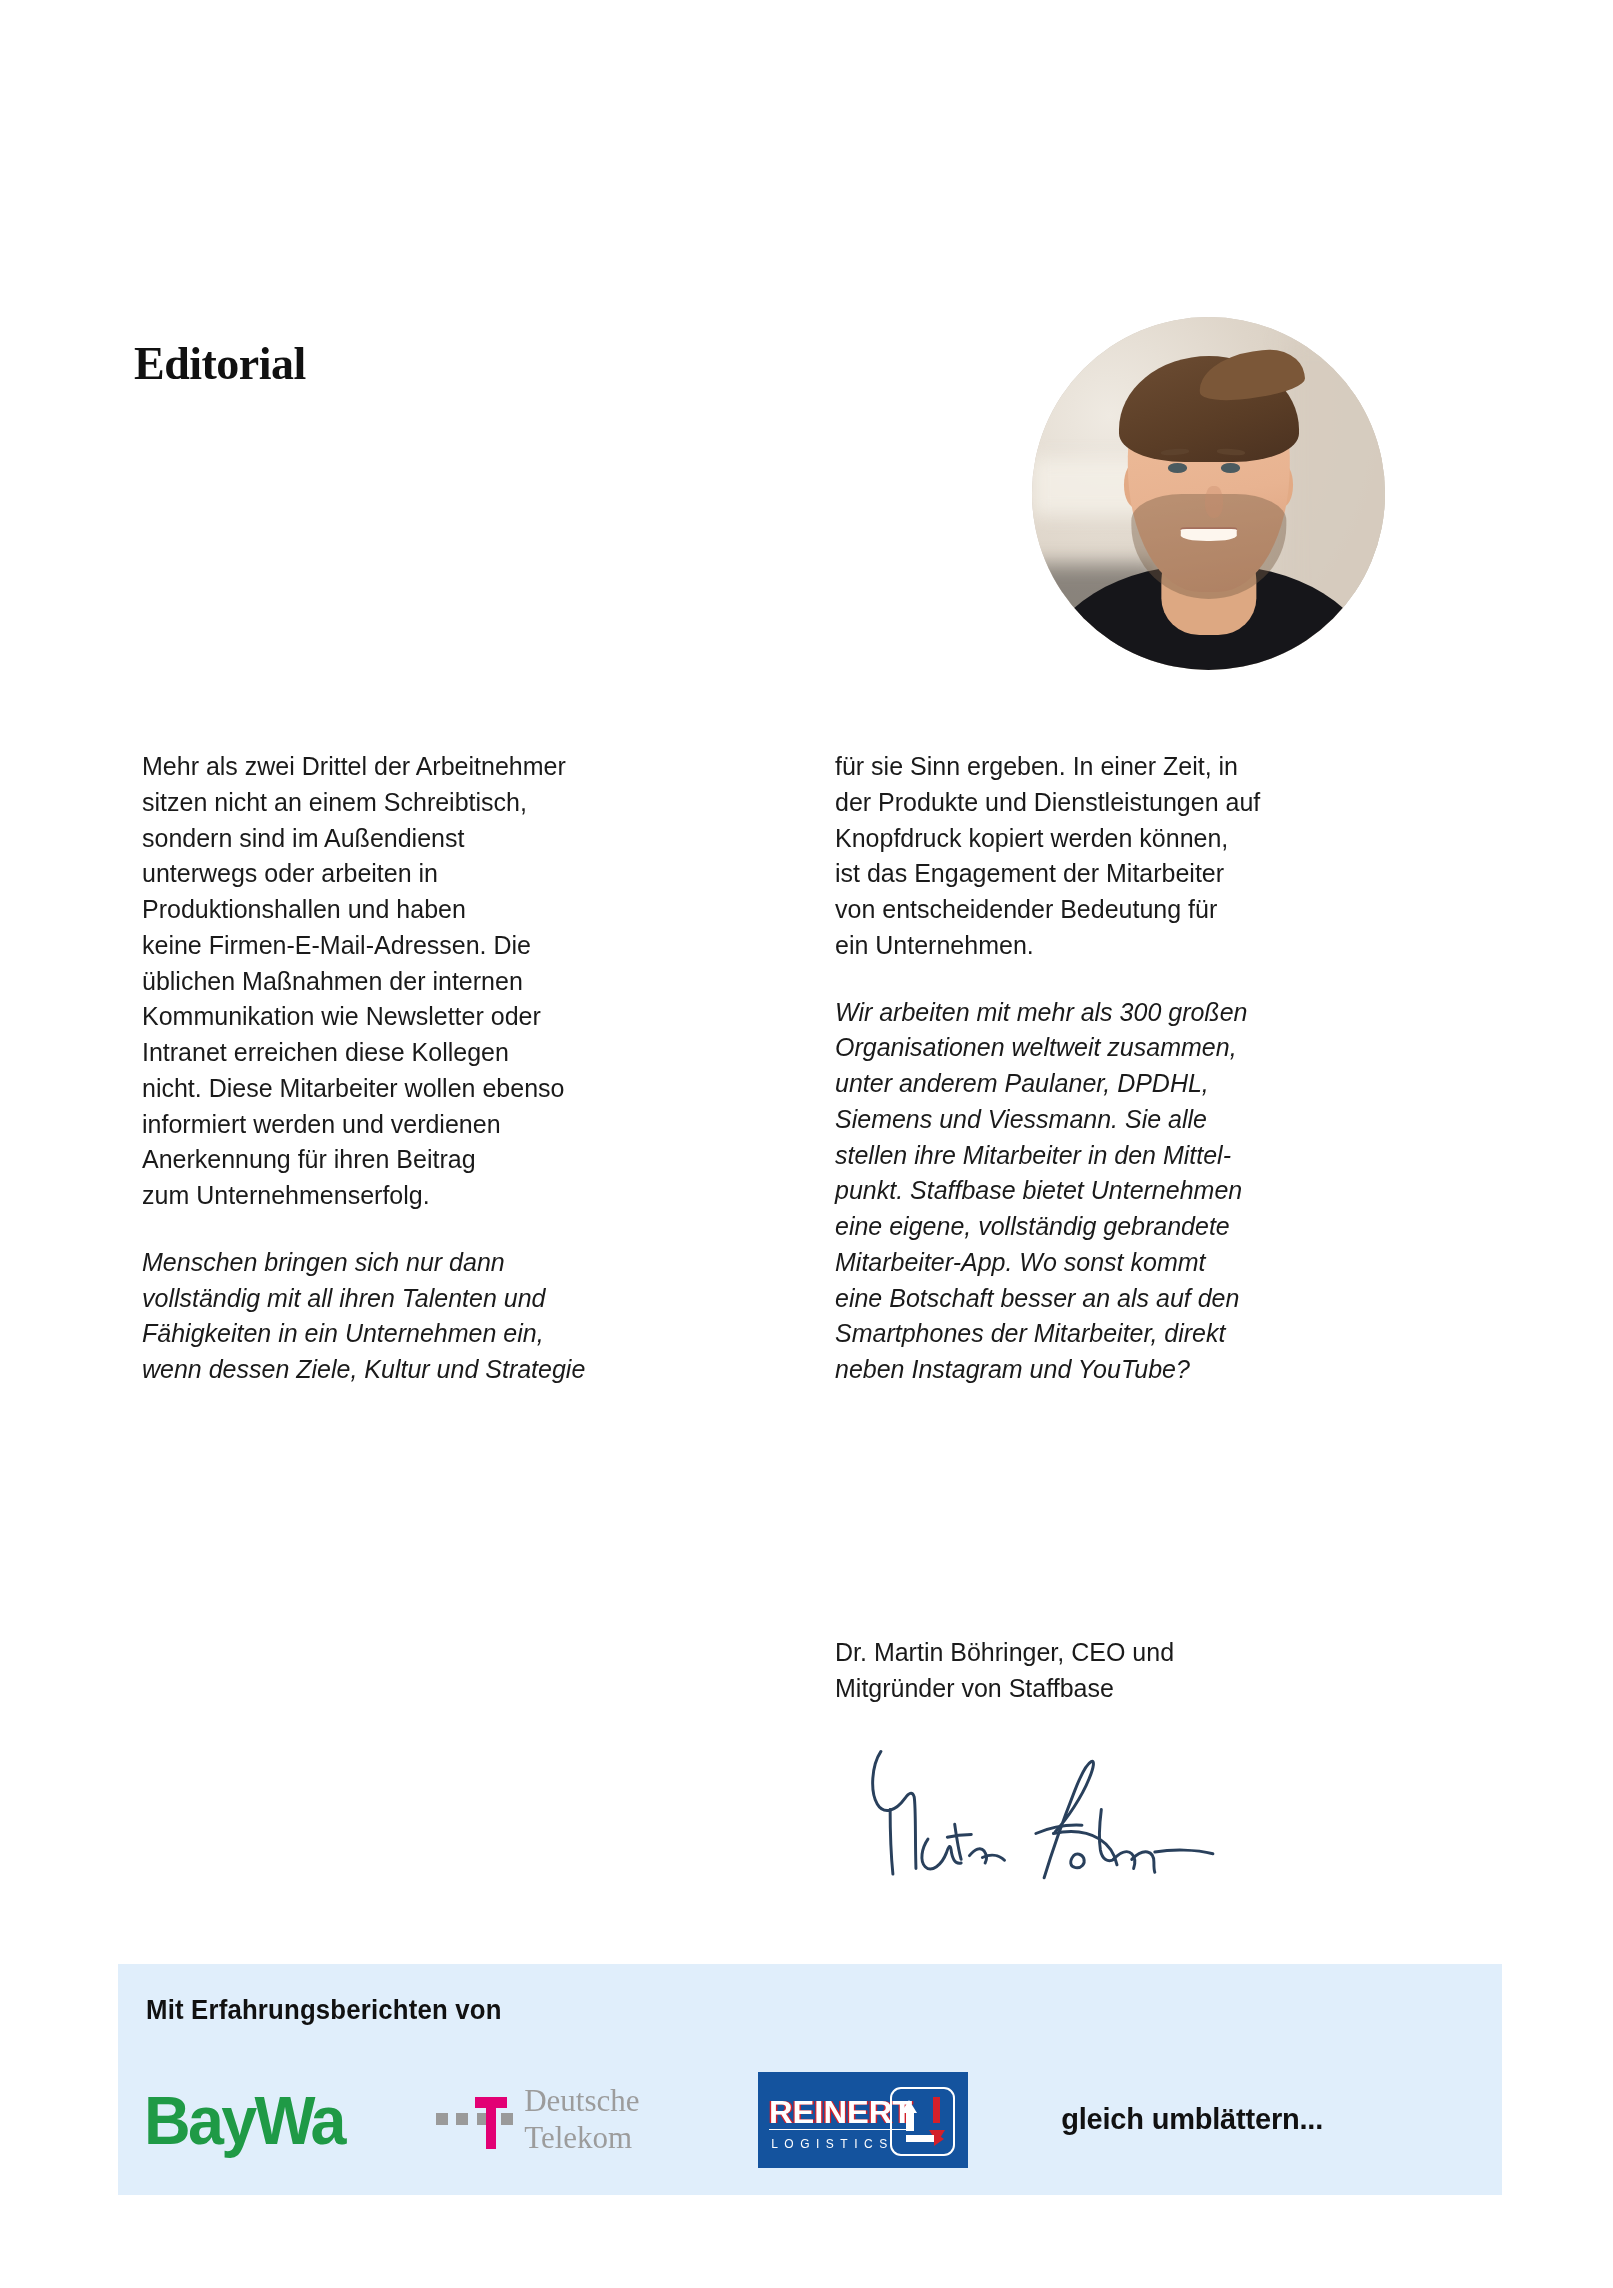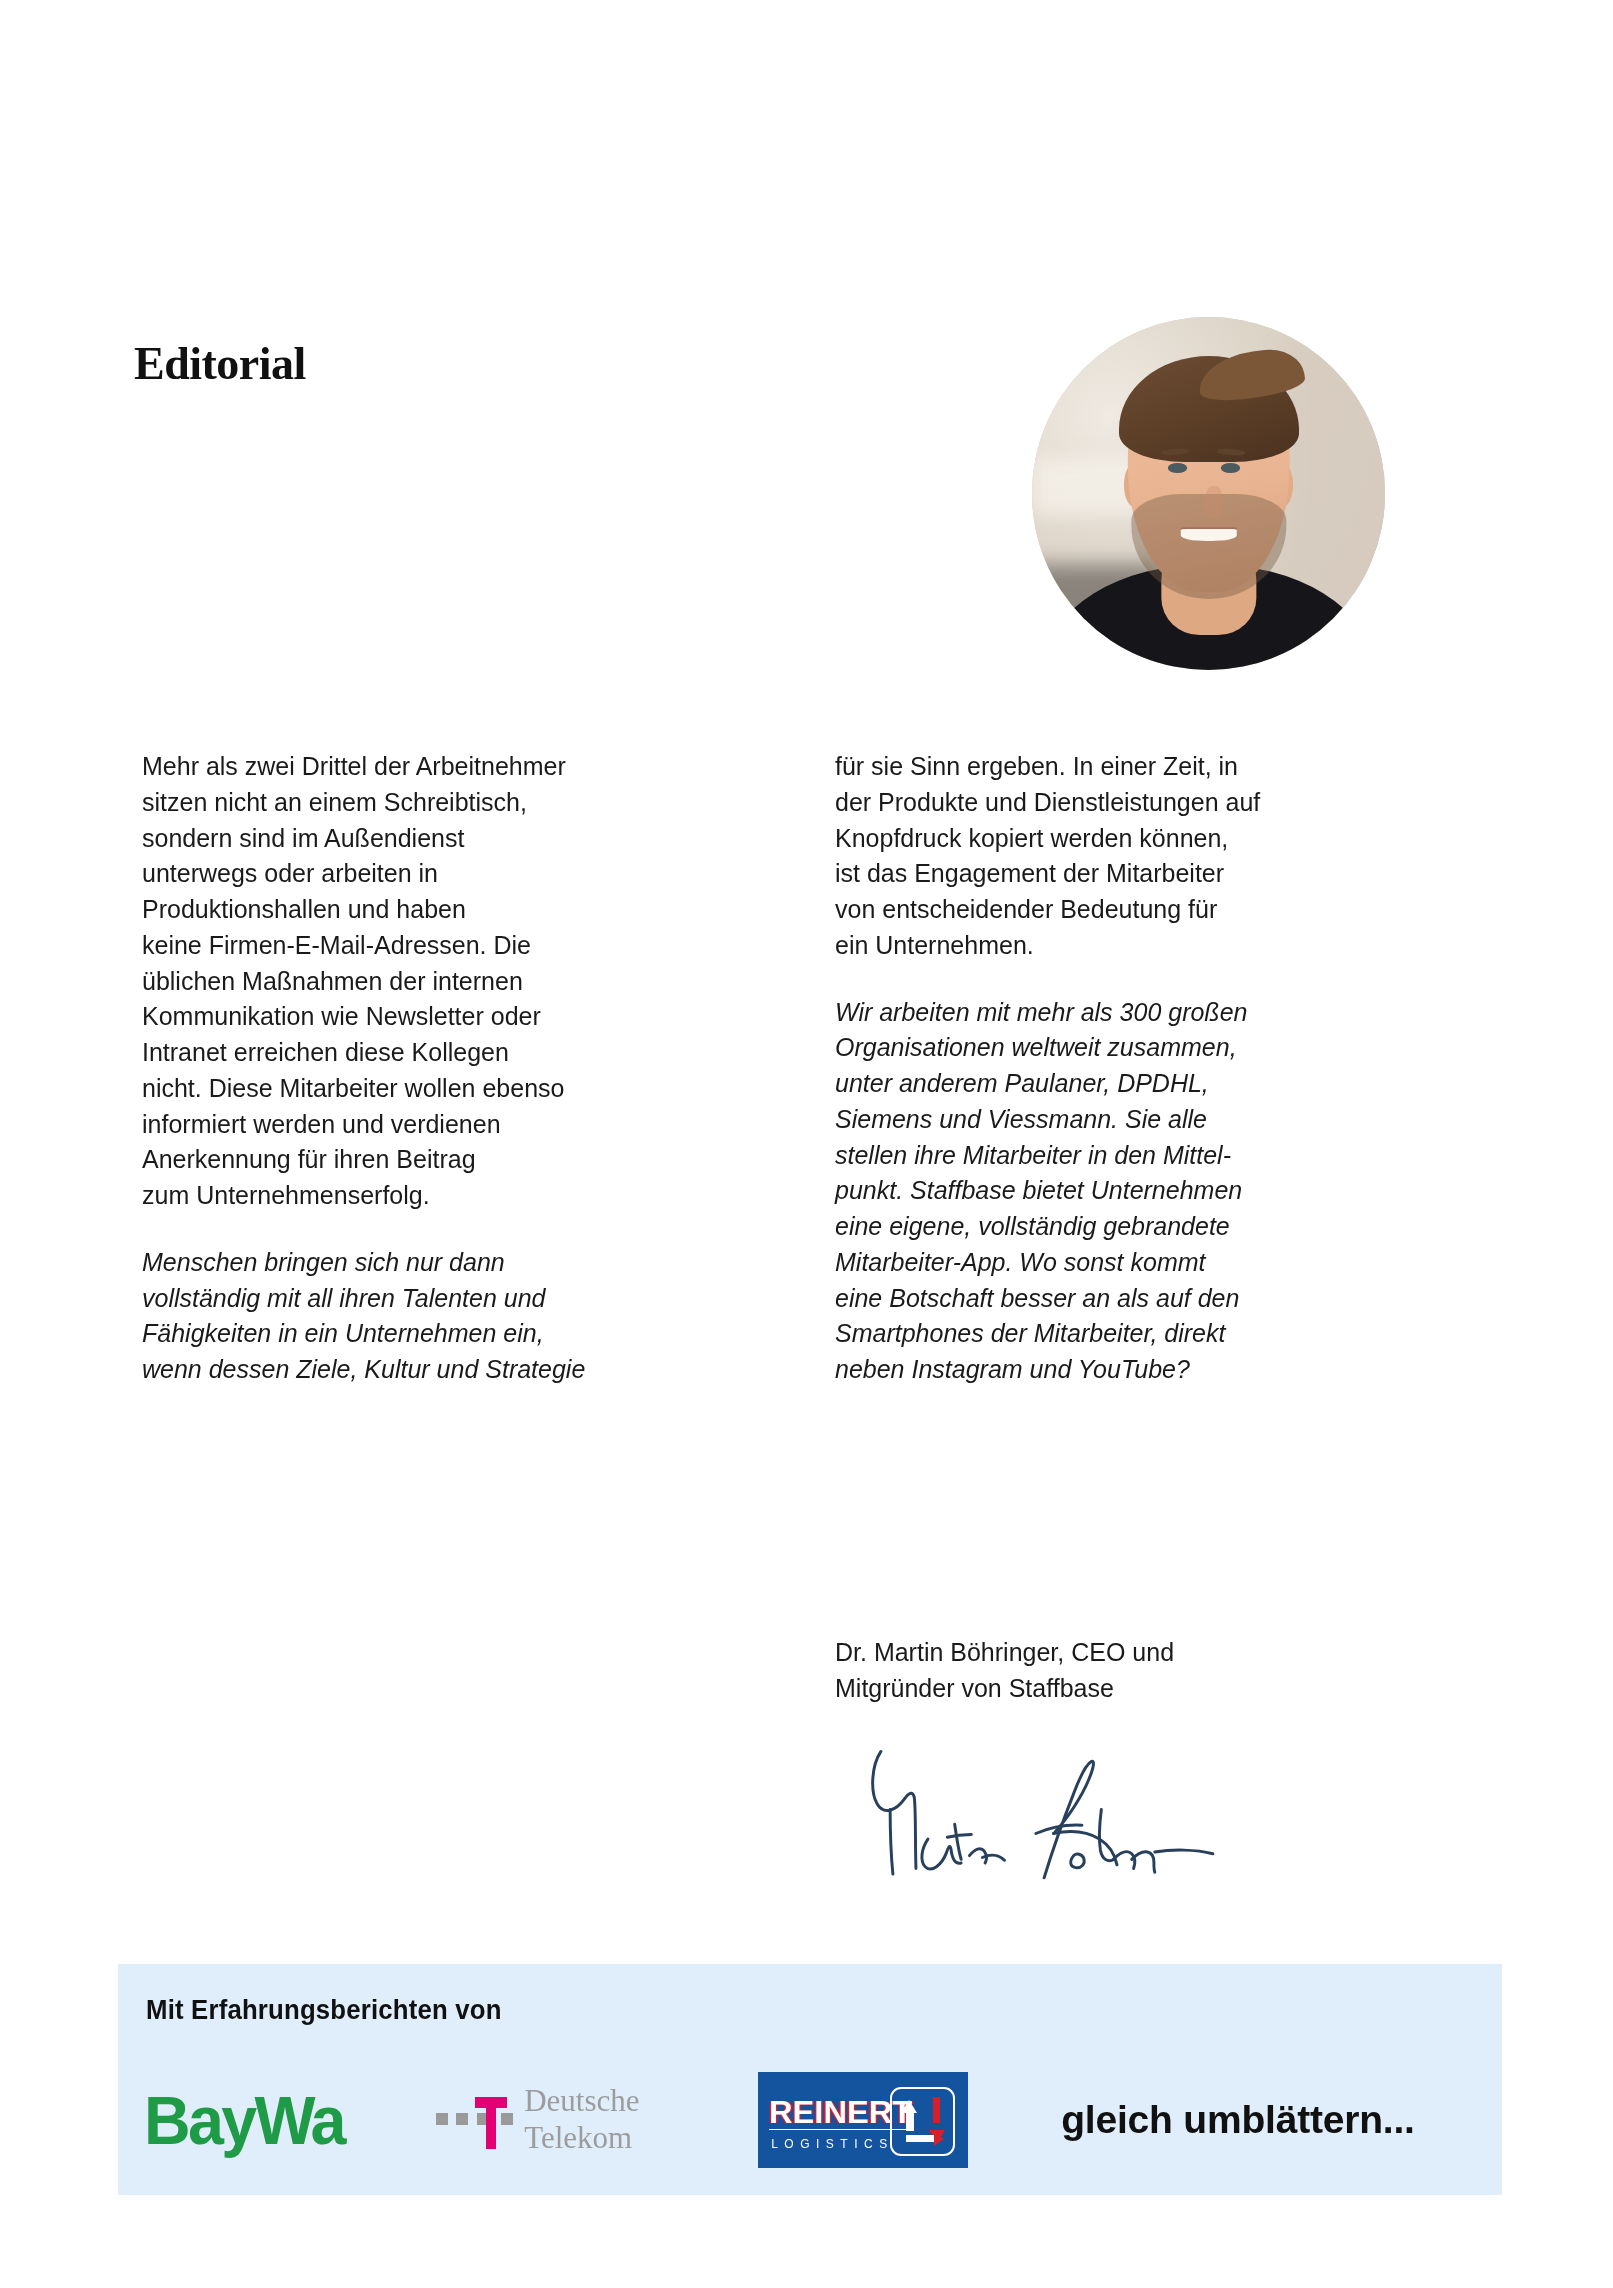--- a/index.html
+++ b/index.html
@@ -423,21 +423,21 @@
     width: 0; height: 0;
     border-top: 7.4px solid transparent;
     border-bottom: 7.4px solid transparent;
     border-left: 10px solid #d3202a;
   }
 
   .footer-cta {
     margin-left: 85px;
     font-family: "Liberation Sans", sans-serif;
     font-weight: bold;
-    font-size: 39px;
+    font-size: 29px;
     color: #111111;
     letter-spacing: -0.2px;
   }
 </style>
 </head>
 <body>
 
 <div class="header">
   <div class="kicker">Editorial</div>
 </div>

